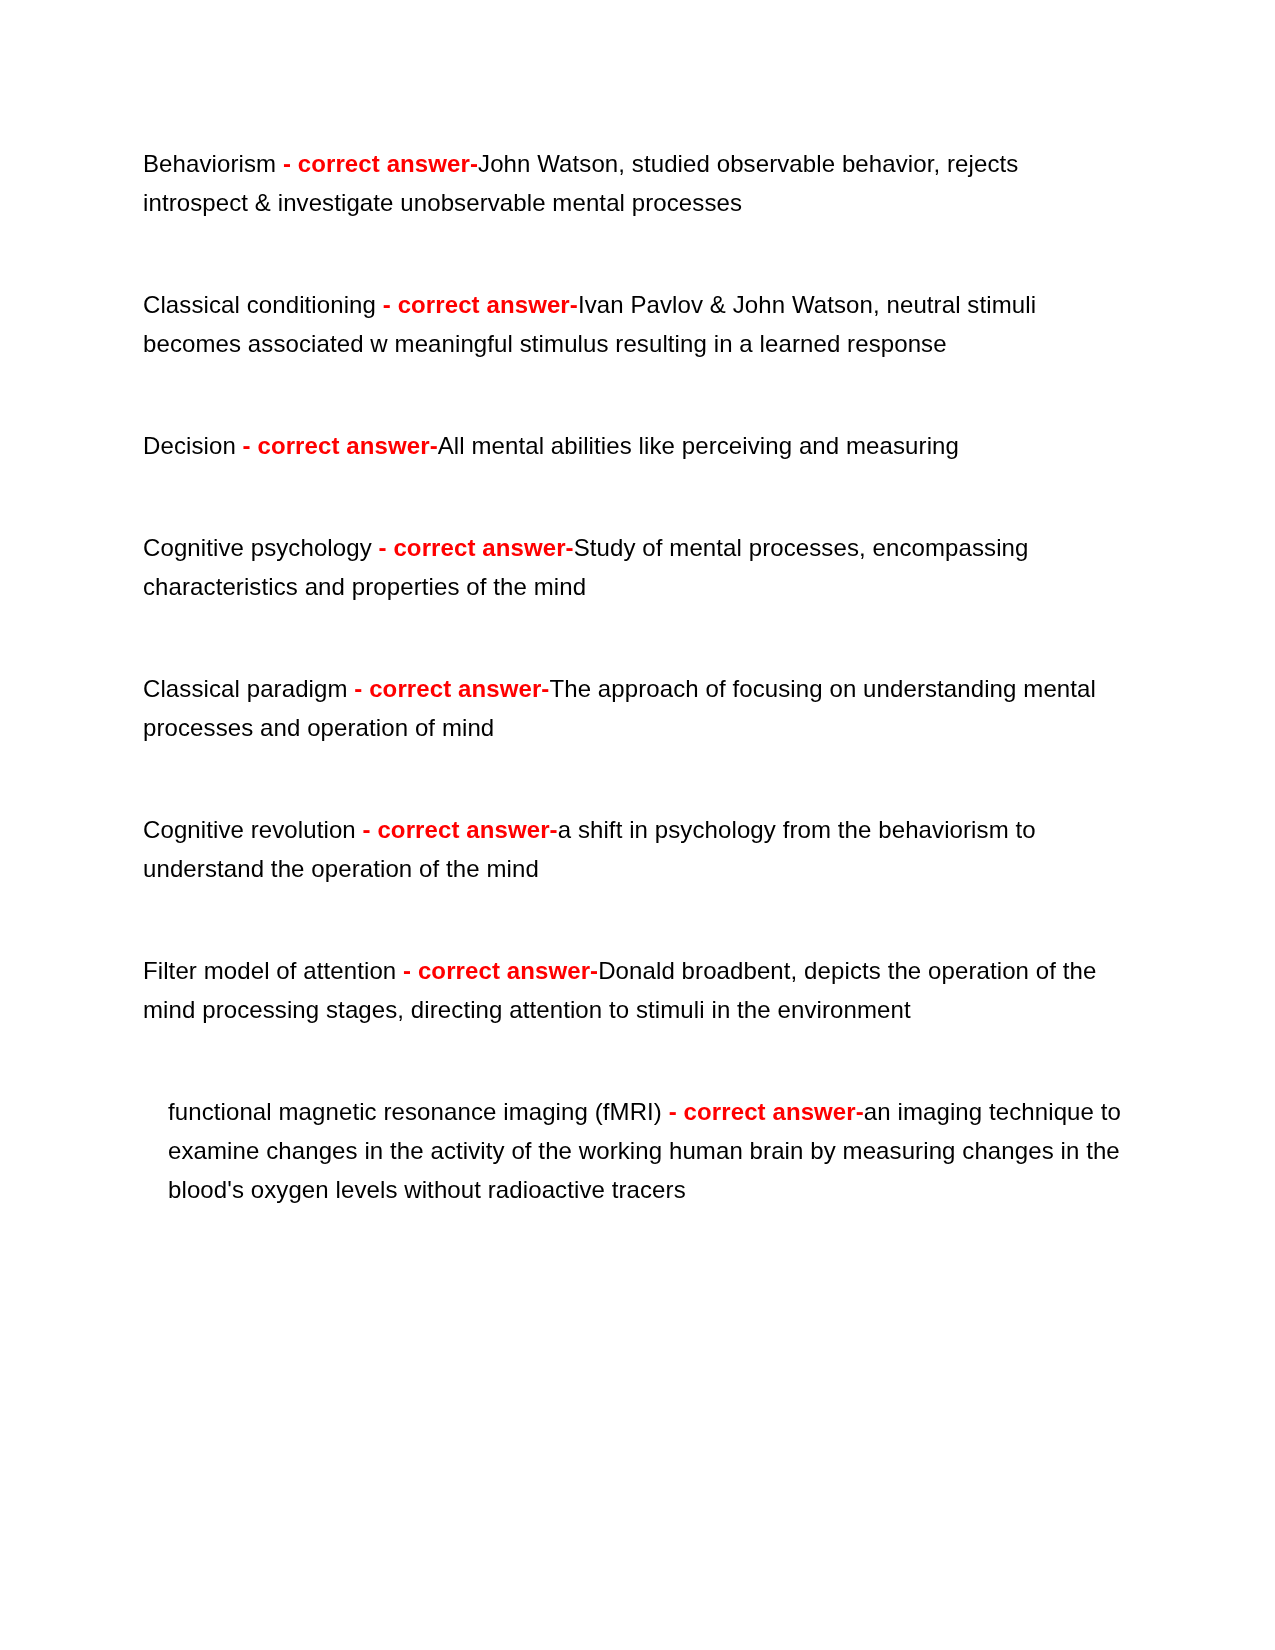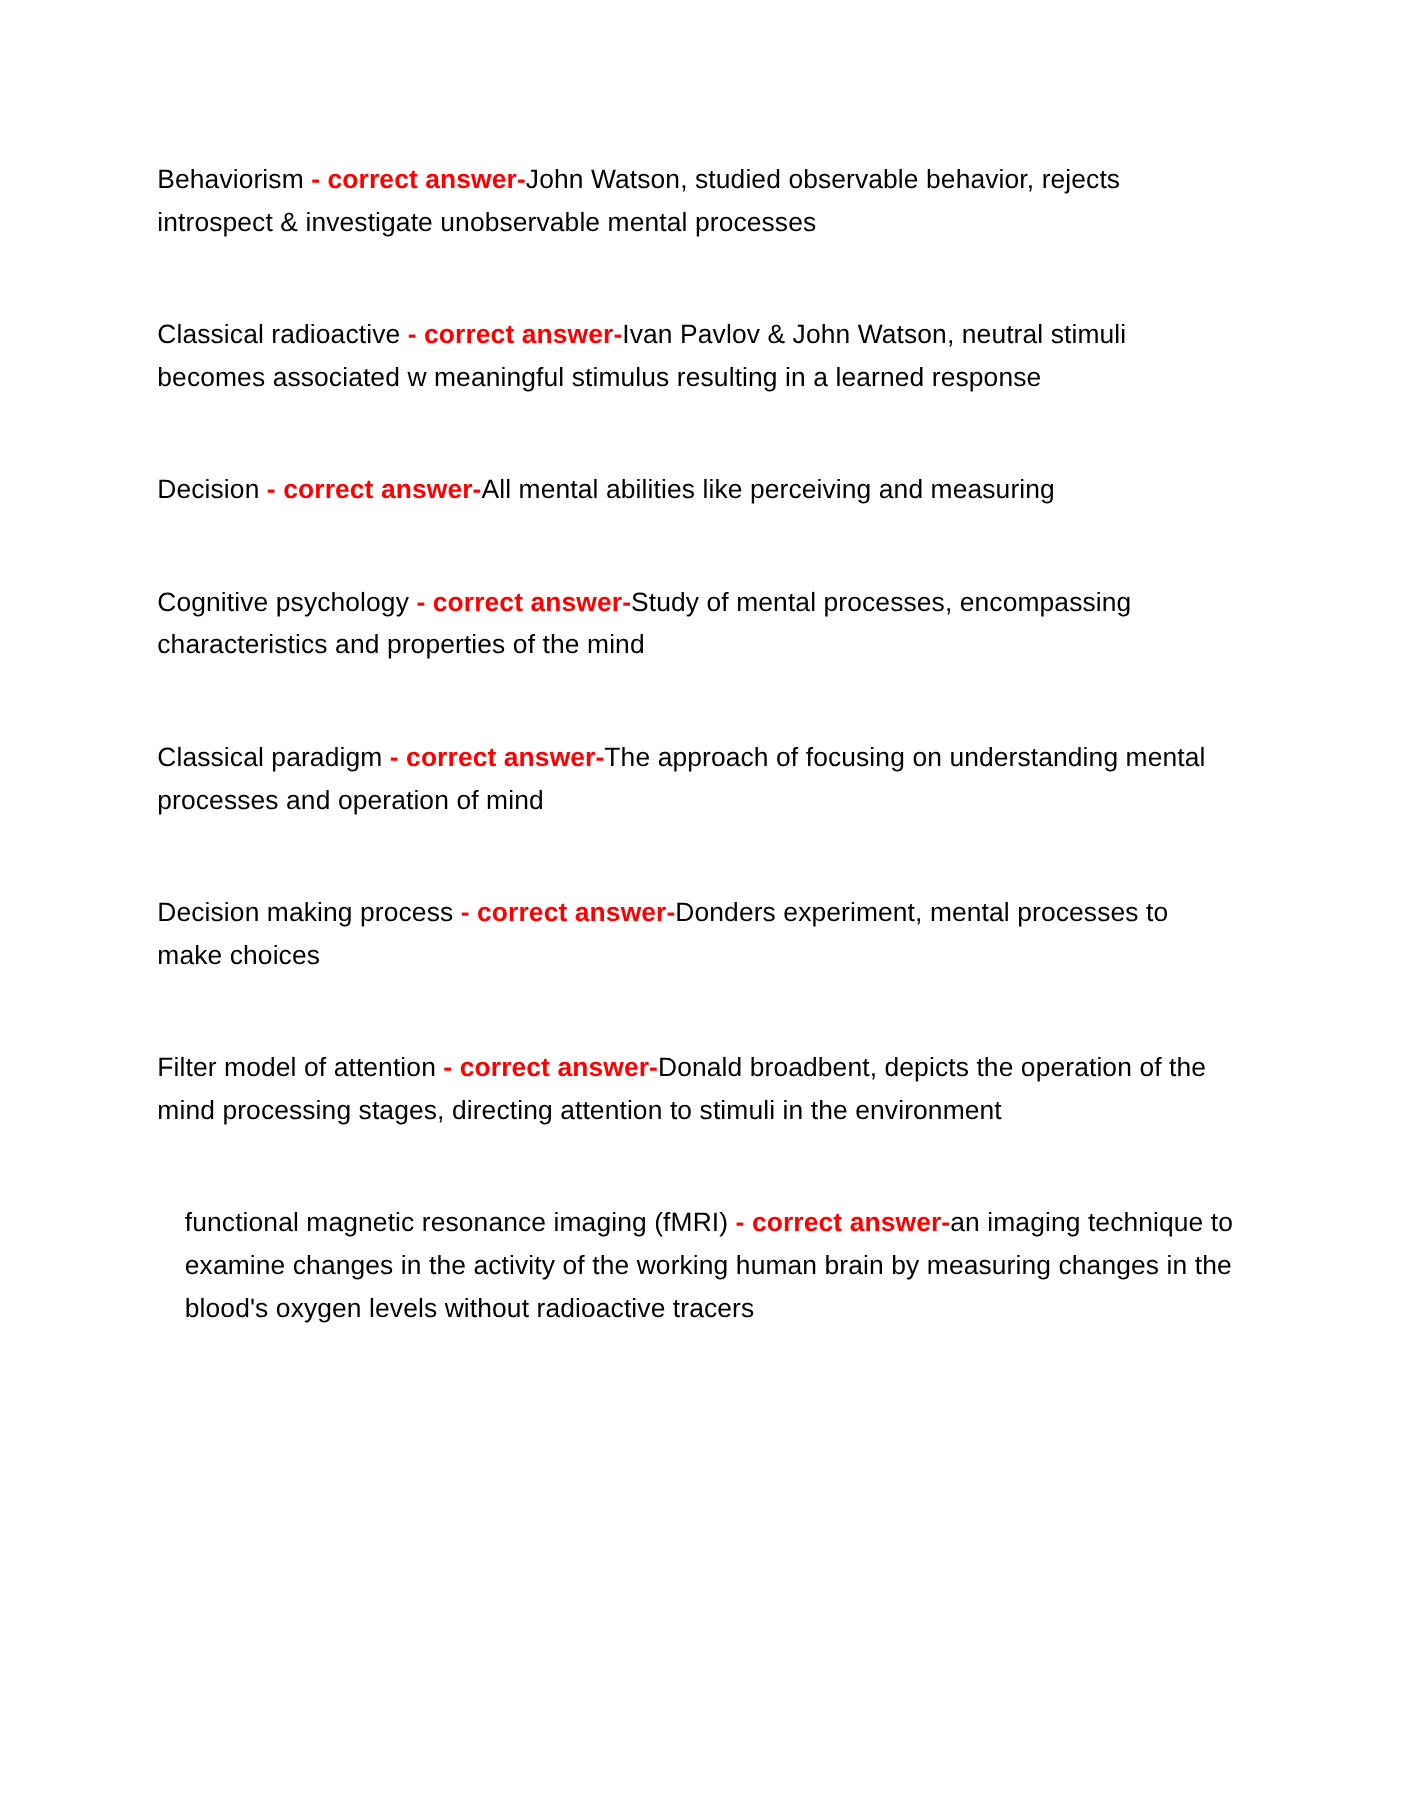--- a/index.html
+++ b/index.html
@@ -42,28 +42,28 @@
     color: #000000;
   }
 </style>
 </head>
 <body>
 
 <div class="page">
 
   <p class="entry"><span class="term">Behaviorism</span><span class="marker"> - correct answer-</span><span class="definition">John Watson, studied observable behavior, rejects introspect &amp; investigate unobservable mental processes</span></p>
 
-  <p class="entry"><span class="term">Classical radioactive</span><span class="marker"> - correct answer-</span><span class="definition">Ivan Pavlov &amp; John Watson, neutral stimuli becomes associated w meaningful stimulus resulting in a learned response</span></p>
+  <p class="entry"><span class="term">Classical conditioning</span><span class="marker"> - correct answer-</span><span class="definition">Ivan Pavlov &amp; John Watson, neutral stimuli becomes associated w meaningful stimulus resulting in a learned response</span></p>
 
   <p class="entry"><span class="term">Decision</span><span class="marker"> - correct answer-</span><span class="definition">All mental abilities like perceiving and measuring</span></p>
 
   <p class="entry"><span class="term">Cognitive psychology</span><span class="marker"> - correct answer-</span><span class="definition">Study of mental processes, encompassing characteristics and properties of the mind</span></p>
 
   <p class="entry"><span class="term">Classical paradigm</span><span class="marker"> - correct answer-</span><span class="definition">The approach of focusing on understanding mental processes and operation of mind</span></p>
 
+  <p class="entry"><span class="term">Cognitive revolution</span><span class="marker"> - correct answer-</span><span class="definition">a shift in psychology from the behaviorism to understand the operation of the mind</span></p>
 
-  <p class="entry"><span class="term">Decision making process</span><span class="marker"> - correct answer-</span><span class="definition">Donders experiment, mental processes to make choices</span></p>
 
   <p class="entry"><span class="term">Filter model of attention</span><span class="marker"> - correct answer-</span><span class="definition">Donald broadbent, depicts the operation of the mind processing stages, directing attention to stimuli in the environment</span></p>
 
   <p class="entry"><span class="term">functional magnetic resonance imaging (fMRI)</span><span class="marker"> - correct answer-</span><span class="definition">an imaging technique to examine changes in the activity of the working human brain by measuring changes in the blood's oxygen levels without radioactive tracers</span></p>
 
 </div>
 
 </body></html>

